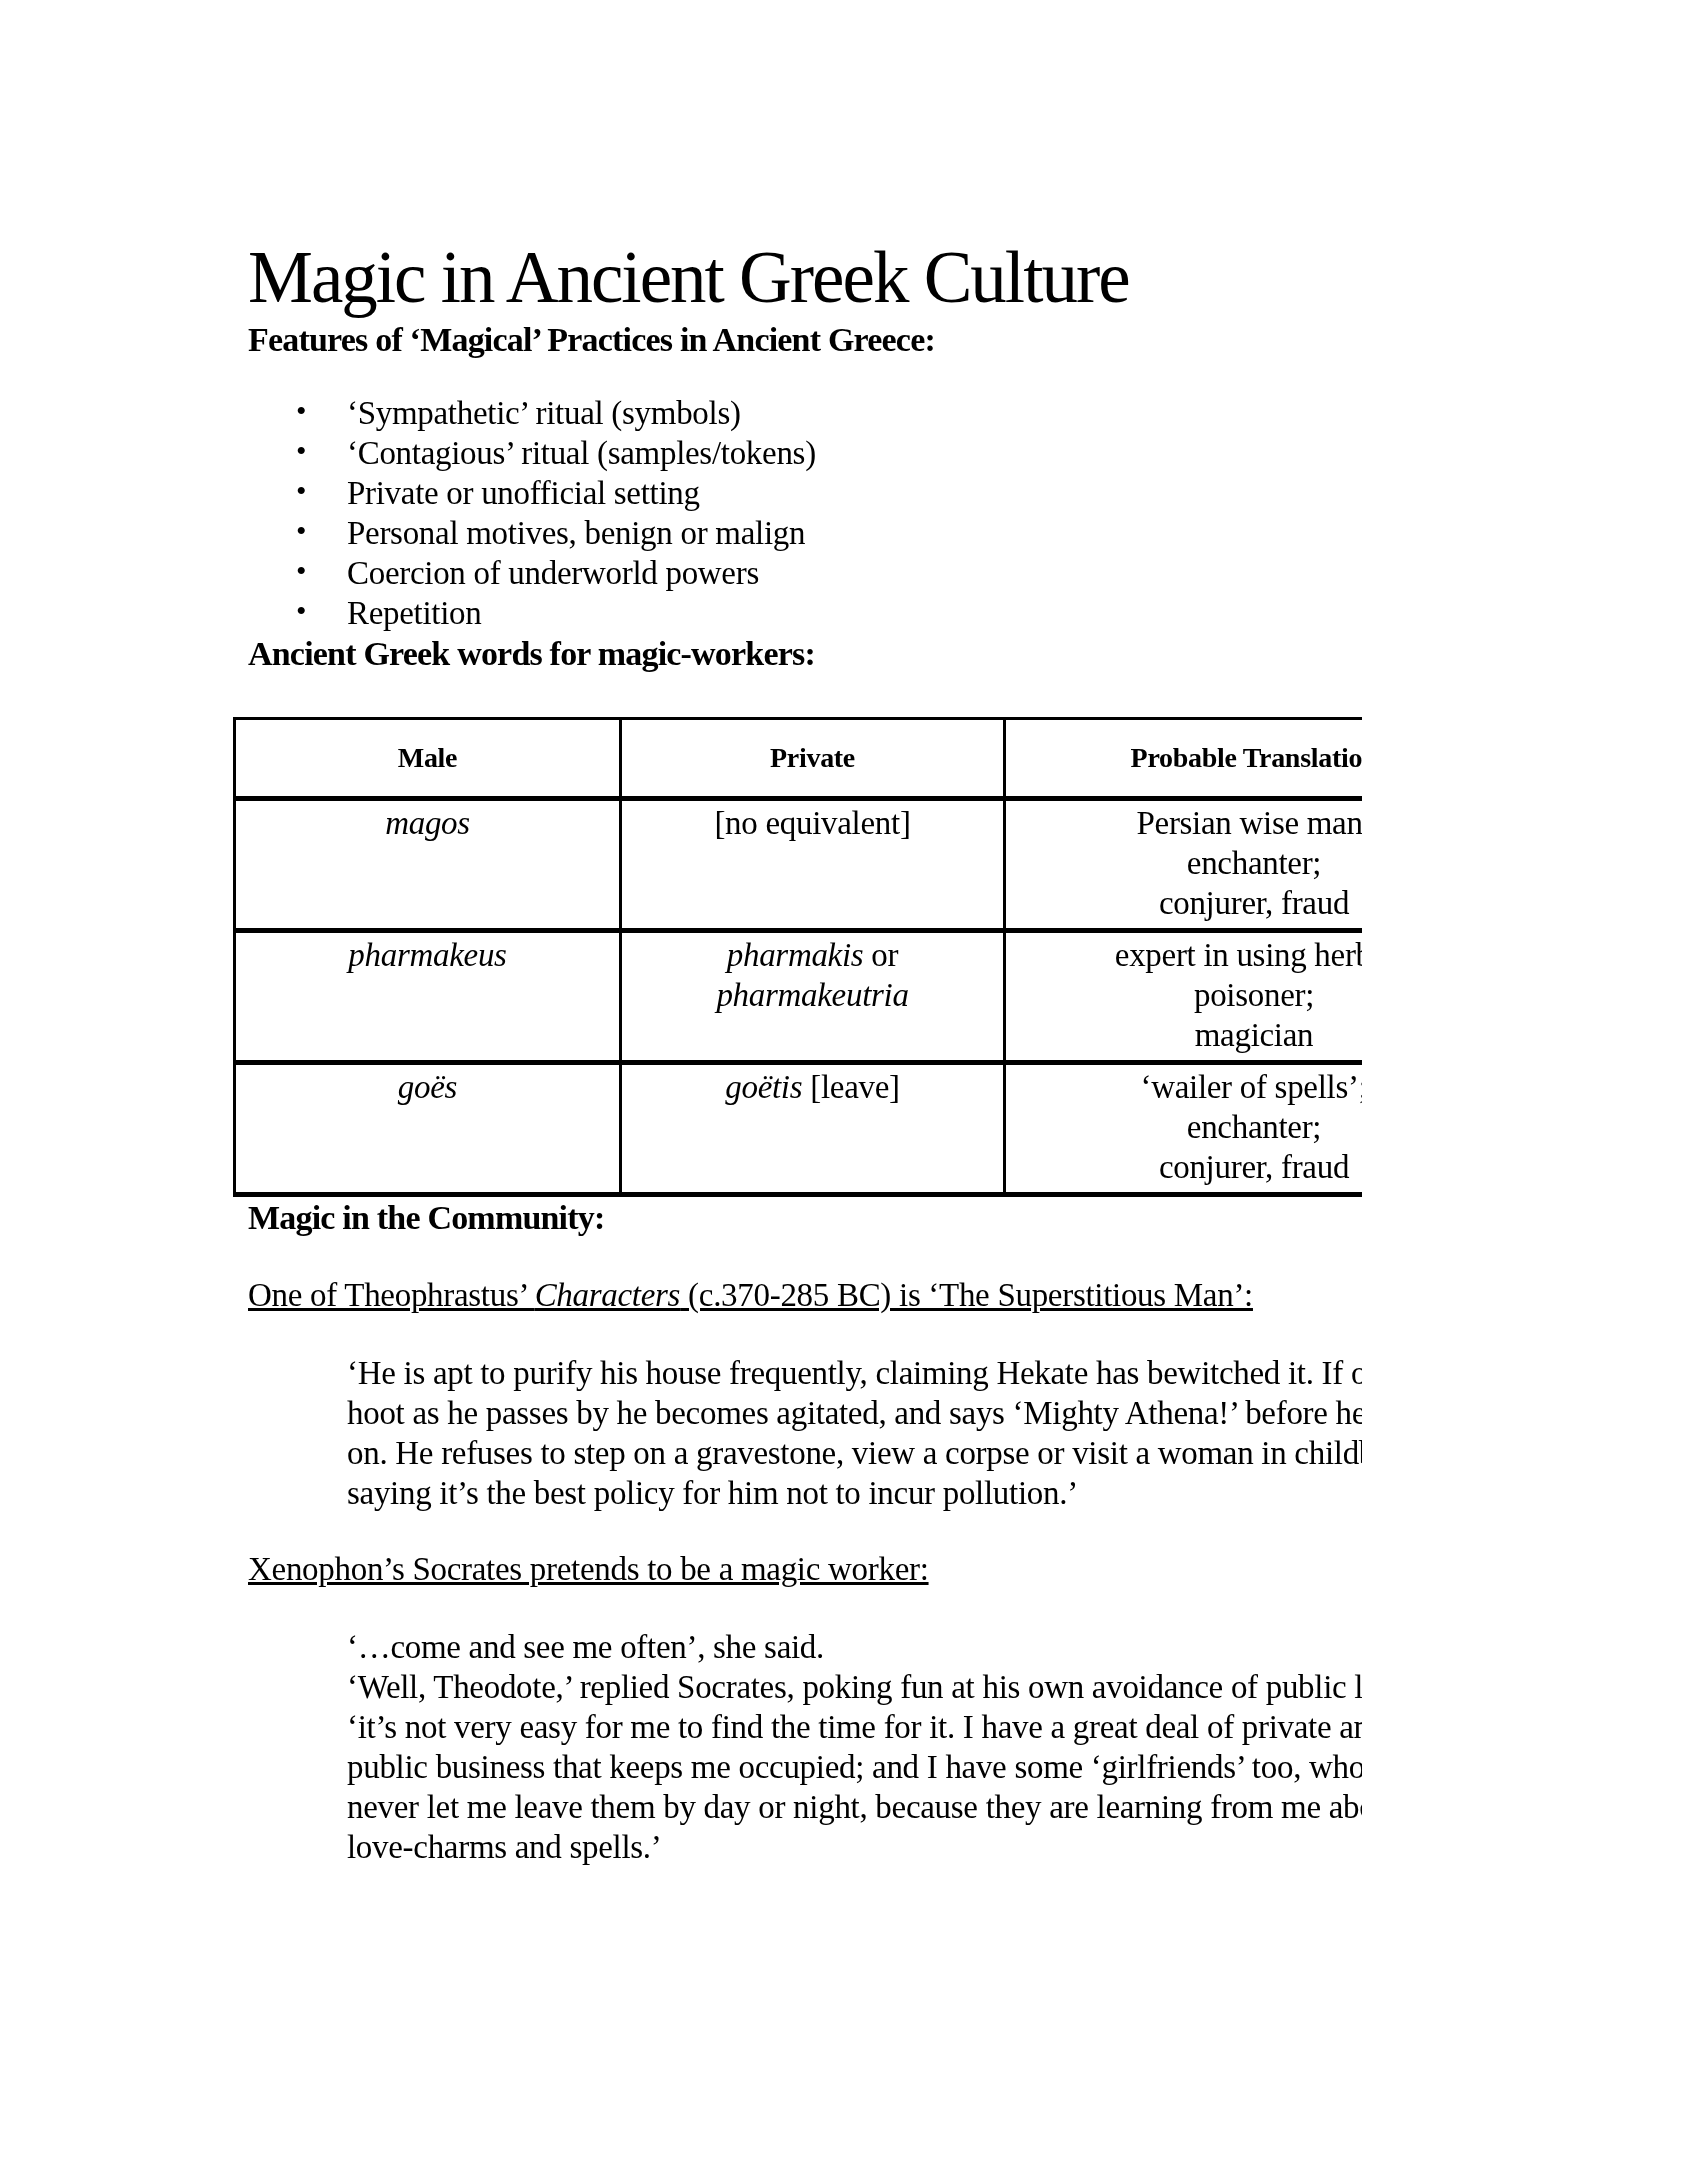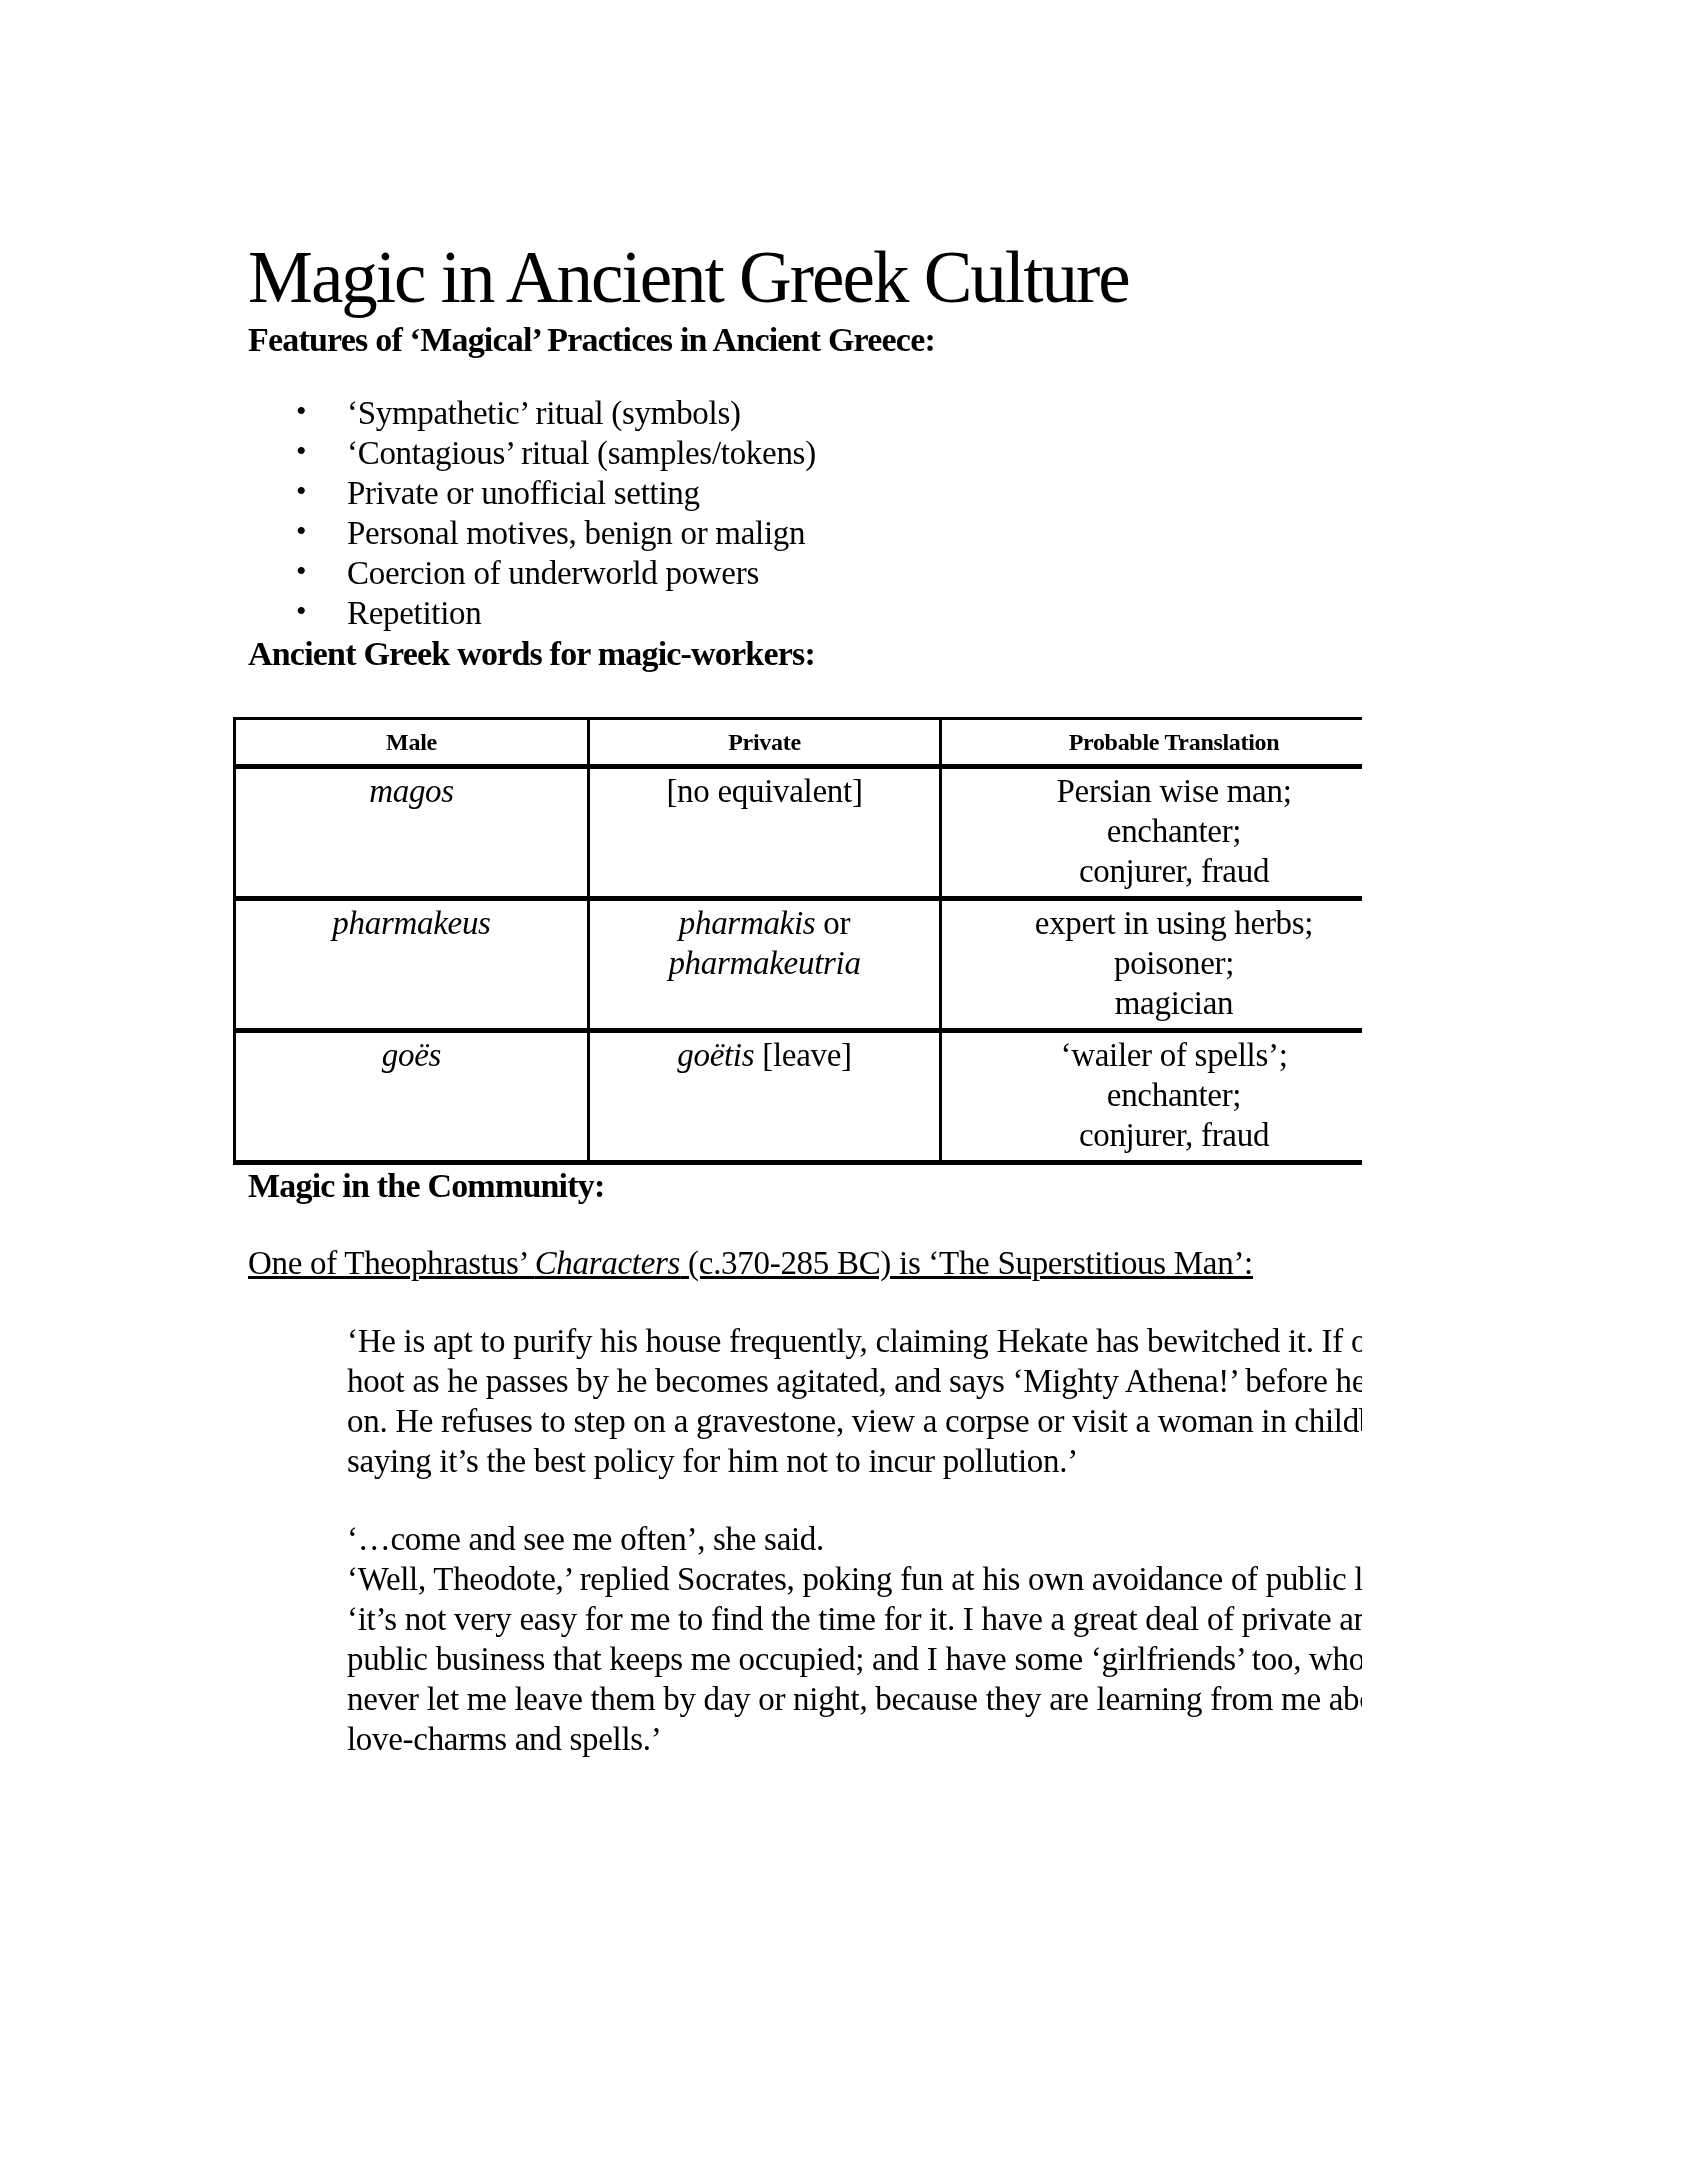--- a/index.html
+++ b/index.html
@@ -58,25 +58,25 @@
 
   table.workers {
     margin: 42px 0 0 -15px;
     border-collapse: collapse;
     table-layout: fixed;
     width: 1165px;
   }
   table.workers th {
     border: 3px solid #000;
     border-bottom-width: 5px;
-    font-size: 24px;
+    font-size: 28px;
     font-weight: 700;
     height: 44px;
     vertical-align: middle;
-    padding: 0;
+    padding: 16px;
   }
   table.workers td {
     border: 3px solid #000;
     border-bottom-width: 5px;
     text-align: center;
     vertical-align: top;
     padding: 2px 8px 4px 8px;
     height: 121px;
     line-height: 40px;
   }
@@ -156,20 +156,21 @@
       </table>
 
     <h2 class="sec-heading h-community">Magic in the Community:</h2>
 
     <p class="body-para"><span>One of Theophrastus’ </span><i>Characters</i><span> (c.370-285 BC) is ‘The Superstitious Man’:</span></p>
 
     <div class="quote-block">
       <div>‘He is apt to purify his house frequently, claiming Hekate has bewitched it. If owls hoot as he passes by he becomes agitated, and says ‘Mighty Athena!’ before he goes on. He refuses to step on a gravestone, view a corpse or visit a woman in childbirth, saying it’s the best policy for him not to incur pollution.’</div>
     </div>
 
+    <p class="body-para">Xenophon’s Socrates pretends to be a magic worker:</p>
 
     <div class="quote-block">
       <div>‘…come and see me often’, she said.</div>
       <div>‘Well, Theodote,’ replied Socrates, poking fun at his own avoidance of public life, ‘it’s not very easy for me to find the time for it. I have a great deal of private and public business that keeps me occupied; and I have some ‘girlfriends’ too, who will never let me leave them by day or night, because they are learning from me about love-charms and spells.’</div>
     </div>
 
   </div>
 
   <div class="page-number">1</div>
 </div>

